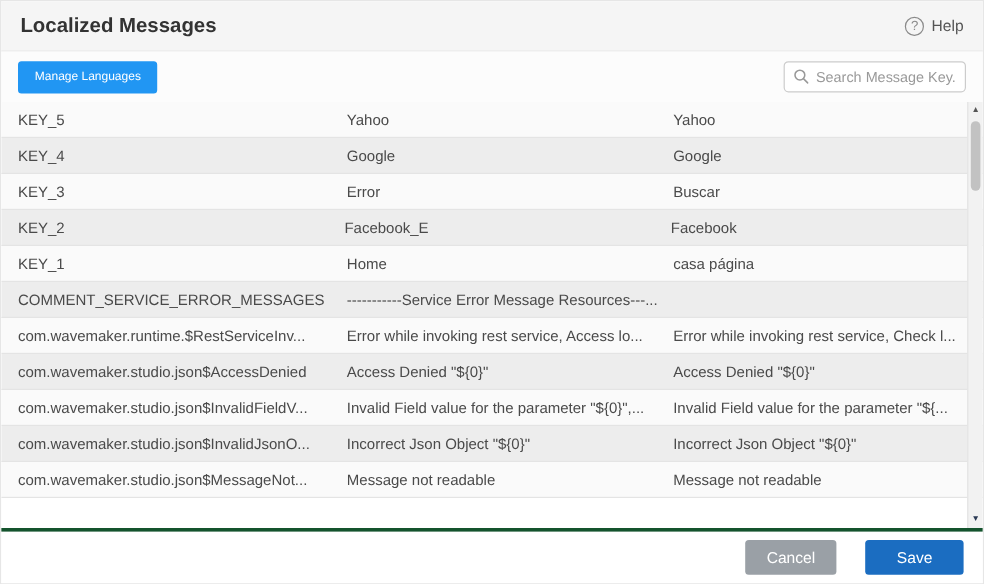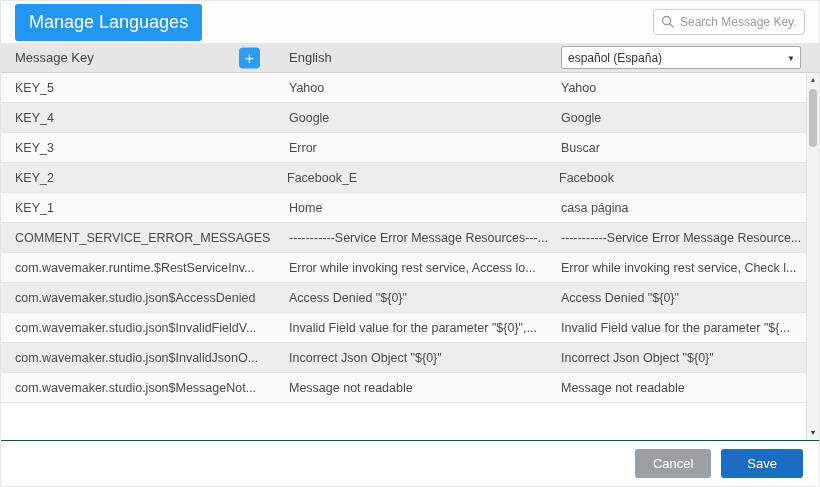--- a/index.html
+++ b/index.html
@@ -36,21 +36,21 @@
 
   
   .toolbar {
     height: 42px; flex: 0 0 42px;
     background: #fcfcfc;
     display: flex; align-items: center; justify-content: space-between;
     padding: 0 14px;
   }
   .btn-manage {
     background: #2196f3; color: #fff; border: none;
-    font-size: 18px; font-family: inherit;
+    font-size: 10px; font-family: inherit;
     padding: 8px 14px; border-radius: 3px; cursor: pointer;
   }
   .search-wrap { position: relative; }
   .search-input {
     width: 152px; height: 26px;
     border: 1px solid #ccc; border-radius: 4px;
     padding: 0 8px 0 26px;
     font-size: 12px; font-family: inherit; color: #555;
     background: #fff; outline: none;
   }
@@ -119,71 +119,59 @@
   .scroll-arrow.up { top: 0; }
   .scroll-arrow.down { bottom: 0; color: #2b3a55; }
   .scroll-thumb {
     position: absolute; top: 16px; left: 2px; width: 8px; height: 58px;
     background: #c2c2c2; border-radius: 4px; cursor: grab;
   }
 
   
   .footer {
     height: 46px; flex: 0 0 46px;
-    background: #fff; border-top: 1px solid #14532d;
+    background: #fff; border-top: 3px solid #14532d;
     display: flex; align-items: center; justify-content: flex-end;
-    gap: 10px; padding-right: 16px;
+    gap: 24px; padding-right: 16px;
   }
   .btn-cancel {
     background: #9aa0a6; color: #fff; border: none;
     font-size: 13px; font-family: inherit;
     padding: 7px 18px; border-radius: 3px; cursor: pointer;
   }
   .btn-save {
     background: #1b6dc1; color: #ffffff; border: none;
     font-size: 13px; font-family: inherit;
     padding: 7px 26px; border-radius: 3px; cursor: pointer;
   }
 </style>
 </head>
 <body>
 
 <div class="app">
 
+  <div class="titlebar">
+    <div class="page-title">Localized Messages</div>
+    <div class="help">
+      <span class="help-icon">?</span>
+      <span>Help</span>
+    </div>
+  </div>
 
   <div class="toolbar">
     <button class="btn-manage">Manage Languages</button>
     <div class="search-wrap">
       <svg class="search-icon-svg" viewBox="0 0 14 14">
         <circle cx="6" cy="6" r="4.4" fill="none" stroke="#999" stroke-width="1.4"></circle>
         <line x1="9.4" y1="9.4" x2="13" y2="13" stroke="#999" stroke-width="1.4" stroke-linecap="round"></line>
       </svg>
       <input class="search-input" type="text" placeholder="Search Message Key..." style="">
     </div>
   </div>
 
-  <div class="thead">
-    <div class="col-key">
-      <span>Message Key</span>
-      <button class="plus-btn">
-        <span>+</span>
-      </button>
-    </div>
-    <div class="col-en">
-      <span>English</span>
-    </div>
-    <div class="col-tr">
-      <div class="select-wrap">
-        <select class="lang-select">
-          <option>español (España)</option>
-        </select>
-        <span class="select-caret">▼</span>
-      </div>
-    </div>
-  </div>
 
   <div class="tbody">
 
     <div class="row">
       <div class="cell col-key">KEY_5</div>
       <div class="cell col-en">Yahoo</div>
       <div class="cell col-tr">Yahoo</div>
     </div>
     <div class="row">
       <div class="cell col-key">KEY_4</div>
@@ -201,21 +189,20 @@
       <div class="cell col-en">Facebook</div>
     </div>
     <div class="row">
       <div class="cell col-key">KEY_1</div>
       <div class="cell col-en">Home</div>
       <div class="cell col-tr">casa página</div>
     </div>
     <div class="row">
       <div class="cell col-key">COMMENT_SERVICE_ERROR_MESSAGES</div>
       <div class="cell col-en">-----------Service Error Message Resources---...</div>
-      <div class="cell col-tr">-----------Service Error Message Resource...</div>
     </div>
     <div class="row">
       <div class="cell col-key">com.wavemaker.runtime.$RestServiceInv...</div>
       <div class="cell col-en">Error while invoking rest service, Access lo...</div>
       <div class="cell col-tr">Error while invoking rest service, Check l...</div>
     </div>
     <div class="row">
       <div class="cell col-key">com.wavemaker.studio.json$AccessDenied</div>
       <div class="cell col-en">Access Denied "${0}"</div>
       <div class="cell col-tr">Access Denied "${0}"</div>

